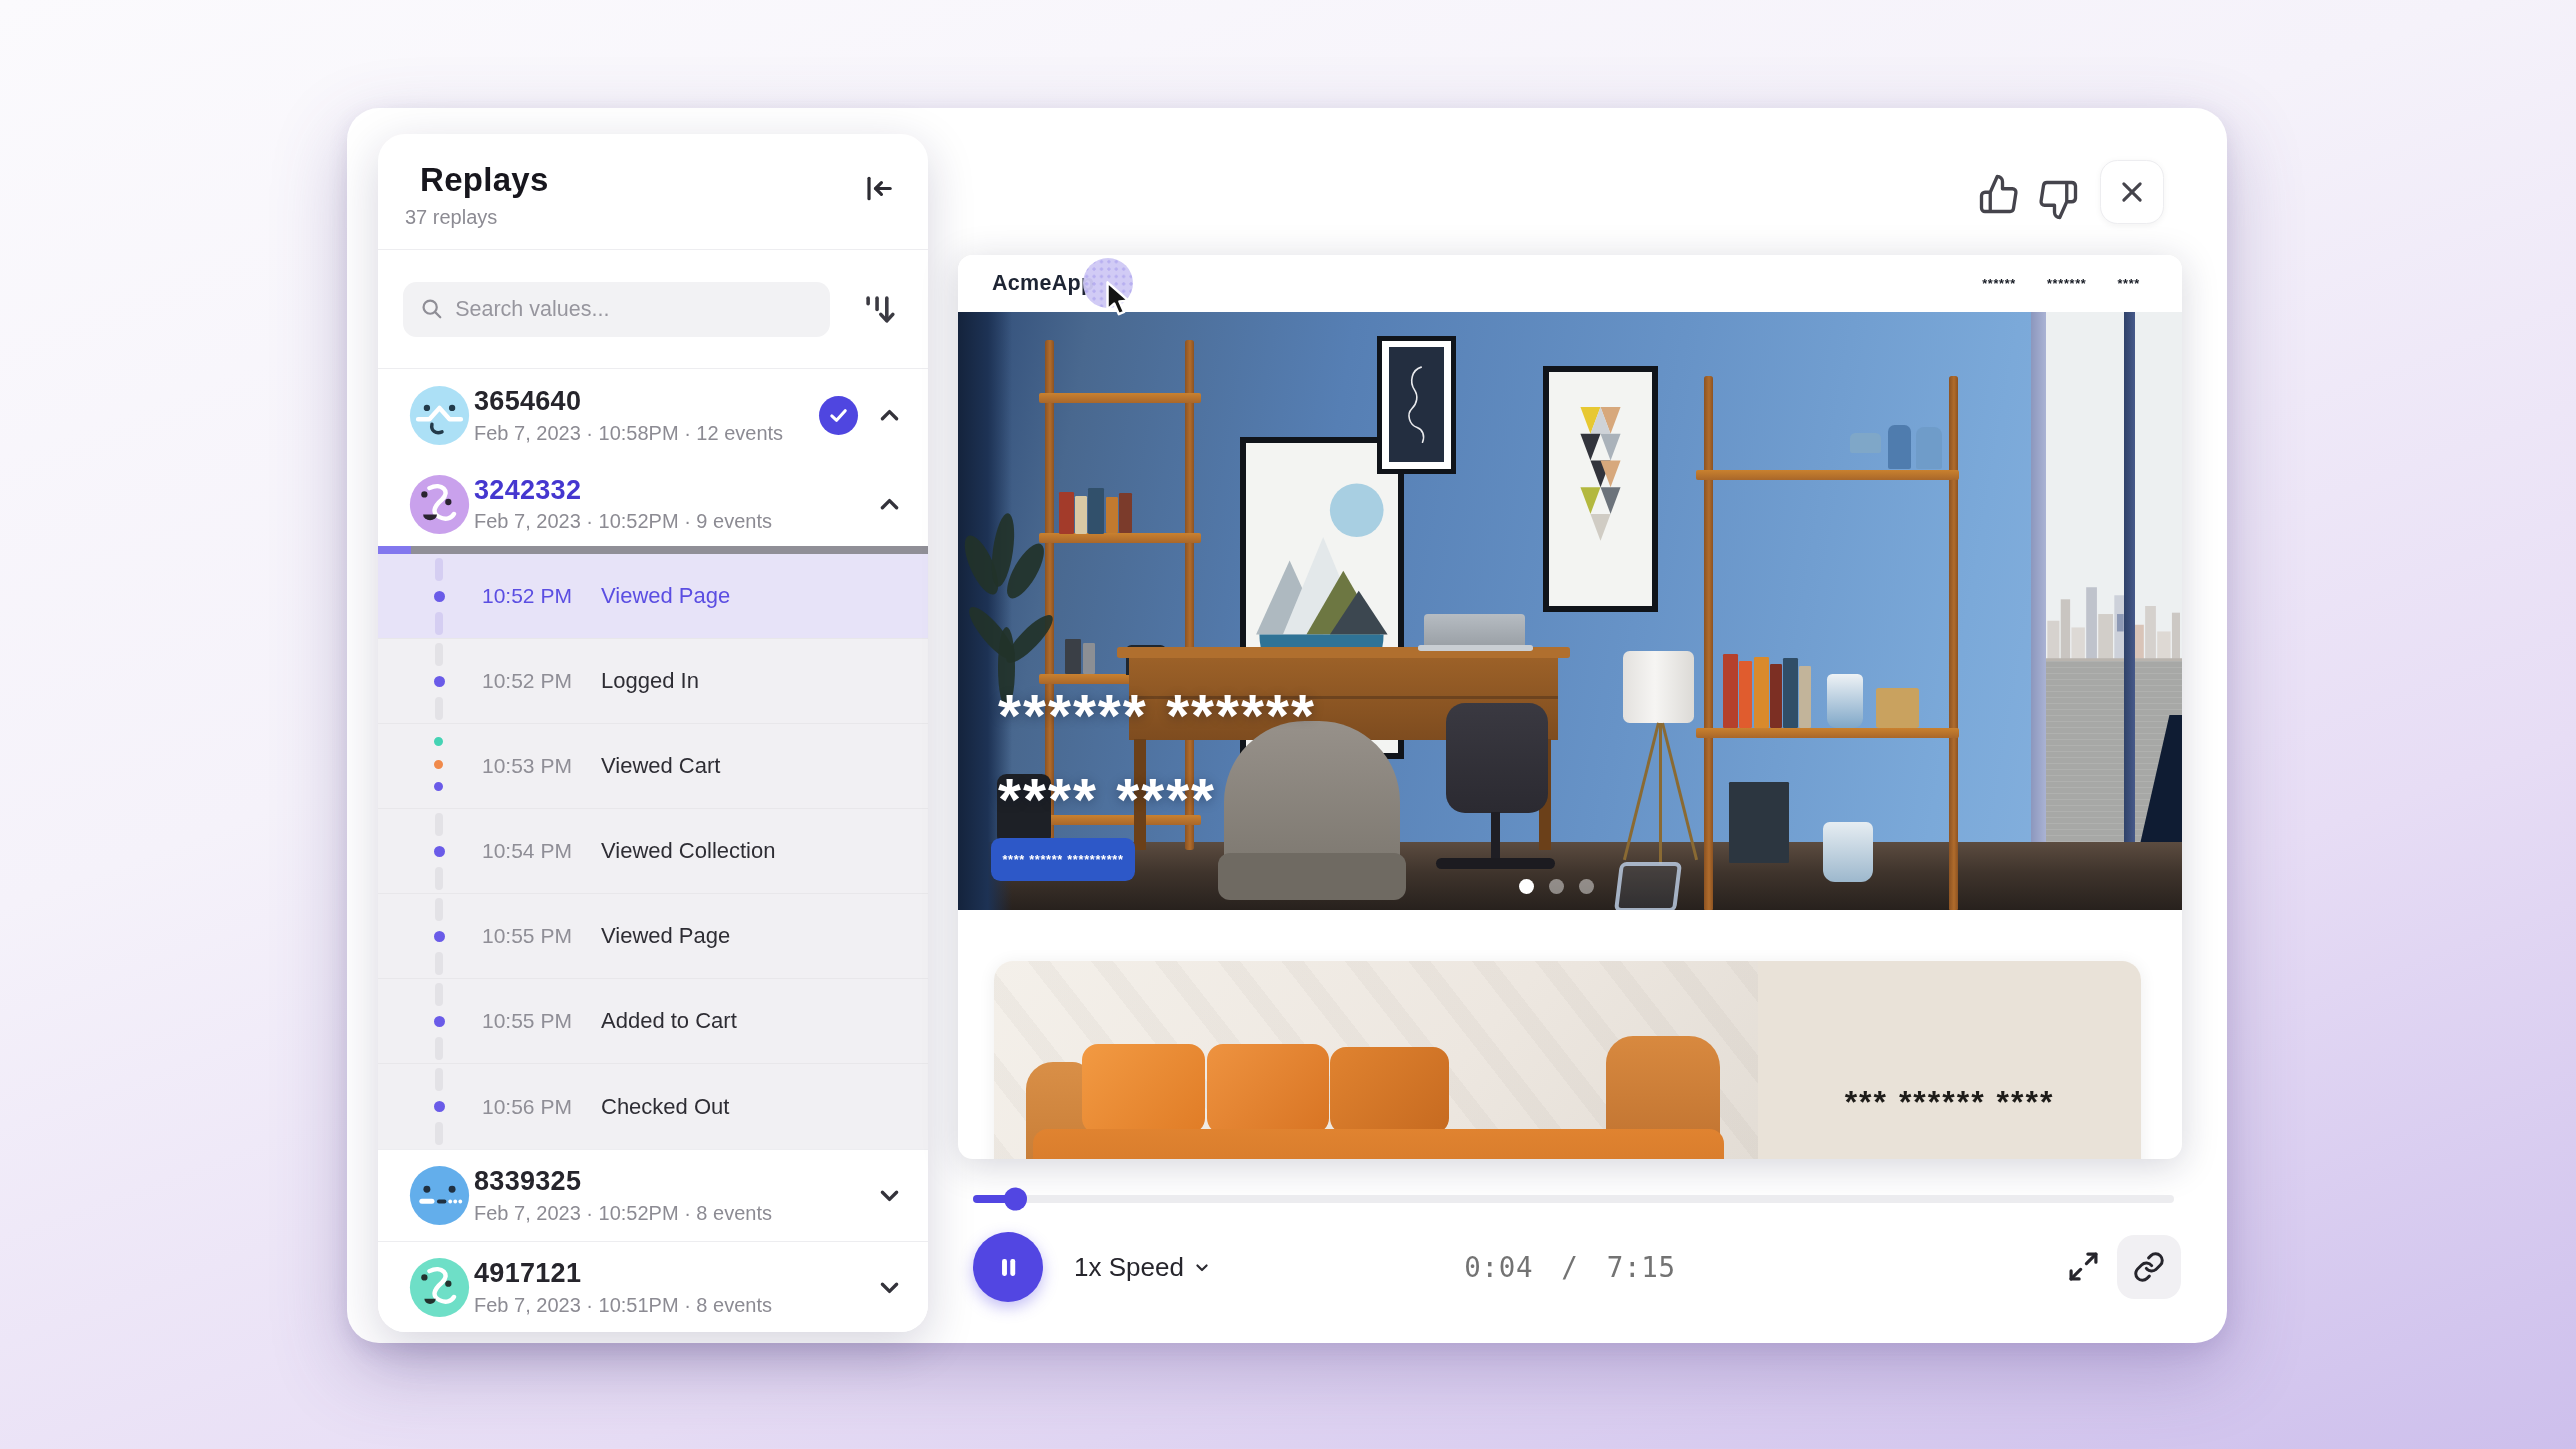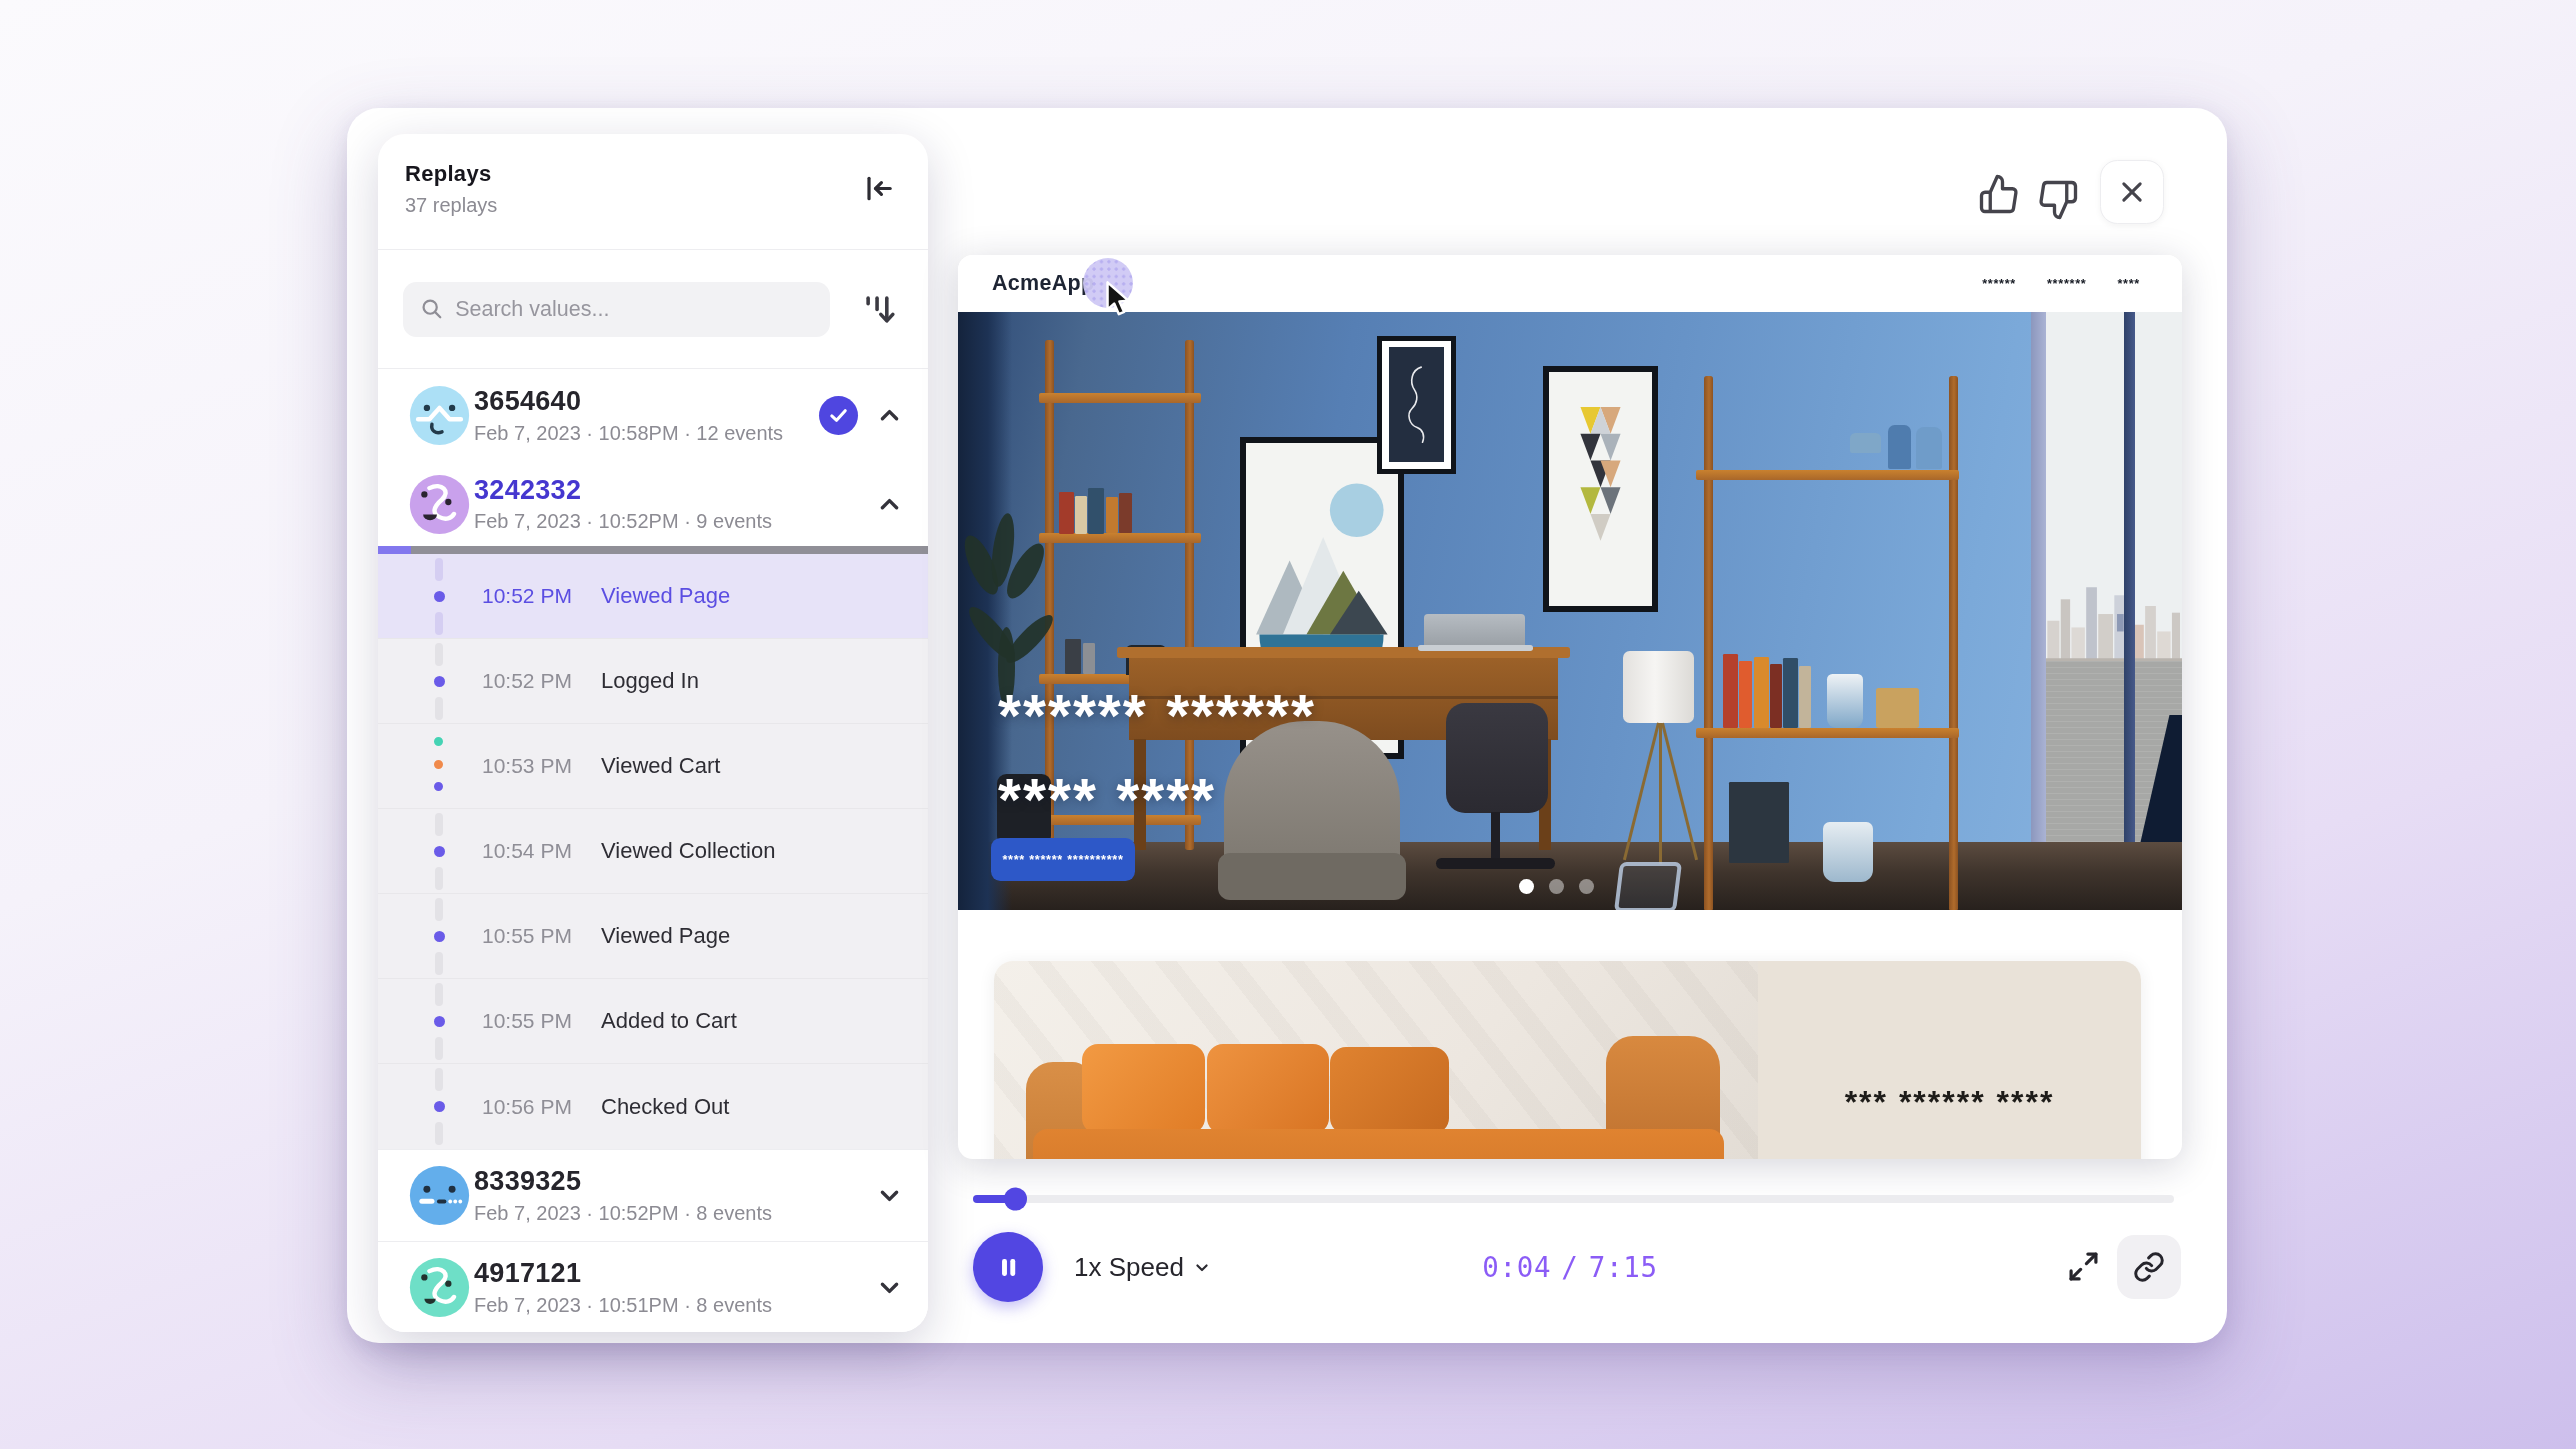--- a/index.html
+++ b/index.html
@@ -21,21 +21,21 @@
   .close-btn  { width:64px; height:64px; margin-left:20px; border-radius:17.4px; background:#fff;
                 border:1.3px solid #ededf0; box-shadow:0 1.3px 6.7px rgba(0,0,0,.05); }
   .feedback svg { stroke:#45444c; }
 
   
   .sidebar { position:absolute; left:31px; top:26px; width:550px; height:1198px; background:#fff;
              border-radius:27px; box-shadow:0 13.4px 47px rgba(30,20,70,.18);
              overflow:hidden; display:flex; flex-direction:column; }
 
   .sb-header { position:relative; flex:none; height:116px; padding:27px 32px 0 27px; border-bottom:1.3px solid #ededf0; }
-  .sb-title  { font-size:22px; font-weight:bold; color:#17161d; letter-spacing:0.3px; }
+  .sb-title  { font-size:33px; font-weight:bold; color:#17161d; letter-spacing:0.3px;margin-left:15px; }
   .sb-sub    { margin-top:6.7px; font-size:20px; color:#8c8b93; }
   .collapse-btn { position:absolute; right:29.5px; top:34px; width:40px; height:40px; }
 
   .sb-search { flex:none; height:119px; display:flex; align-items:center; padding:0 13.4px 0 25px; border-bottom:1.3px solid #ededf0; }
   .search-box { width:427px; height:55px; background:#f2f2f4; border-radius:13.4px;
                 display:flex; align-items:center; padding:0 16px; }
   .search-box input { border:none; outline:none; background:transparent; margin-left:10.7px; flex:1;
                       font-size:21.5px; color:#3a3941; font-family:"Liberation Sans",sans-serif; }
   .search-box input::placeholder { color:#97969e; }
   .sort-btn { margin-left:auto; margin-right:13.4px; width:44px; height:44px; }
@@ -169,22 +169,22 @@
                    border-radius:50%; background:var(--accent,#5246e2); }
 
   .controls { position:absolute; left:626px; top:1122px; width:1209px; height:74px; }
   .pause-btn { position:absolute; left:0; top:2px; width:70px; height:70px; border-radius:50%;
                background:var(--accent,#5246e2); display:flex; align-items:center; justify-content:center;
                border:none; cursor:pointer; box-shadow:0 5.4px 14.8px rgba(82,70,226,.35); }
   .speed { position:absolute; left:101px; top:50%; transform:translateY(-50%); display:flex; align-items:center;
            gap:8px; font-size:26px; color:#26252c; background:none; border:none; cursor:pointer;
            font-family:"Liberation Sans",sans-serif; }
   .time { position:absolute; left:597px; top:50%; transform:translate(-50%,-50%);
-          font-family:"DejaVu Sans Mono", monospace; font-size:27.5px; color:#8b5cf6; letter-spacing:0.7px;
-          display:flex; gap:10px; white-space:nowrap; }
+          font-family:"DejaVu Sans Mono", monospace; font-size:27.5px; color:#737373; letter-spacing:0.7px;
+          display:flex; gap:28px; white-space:nowrap; }
   .expand-btn { position:absolute; left:1091px; top:17.4px; width:39px; height:39px; }
   .link-btn { position:absolute; left:1144px; top:4.7px; width:64px; height:64px; border-radius:17.4px;
               background:#f1f0f3; border:none; display:flex; align-items:center; justify-content:center; cursor:pointer; }
 </style>
 </head>
 <body>
 
 <div id="app">
   <div class="window">
 

